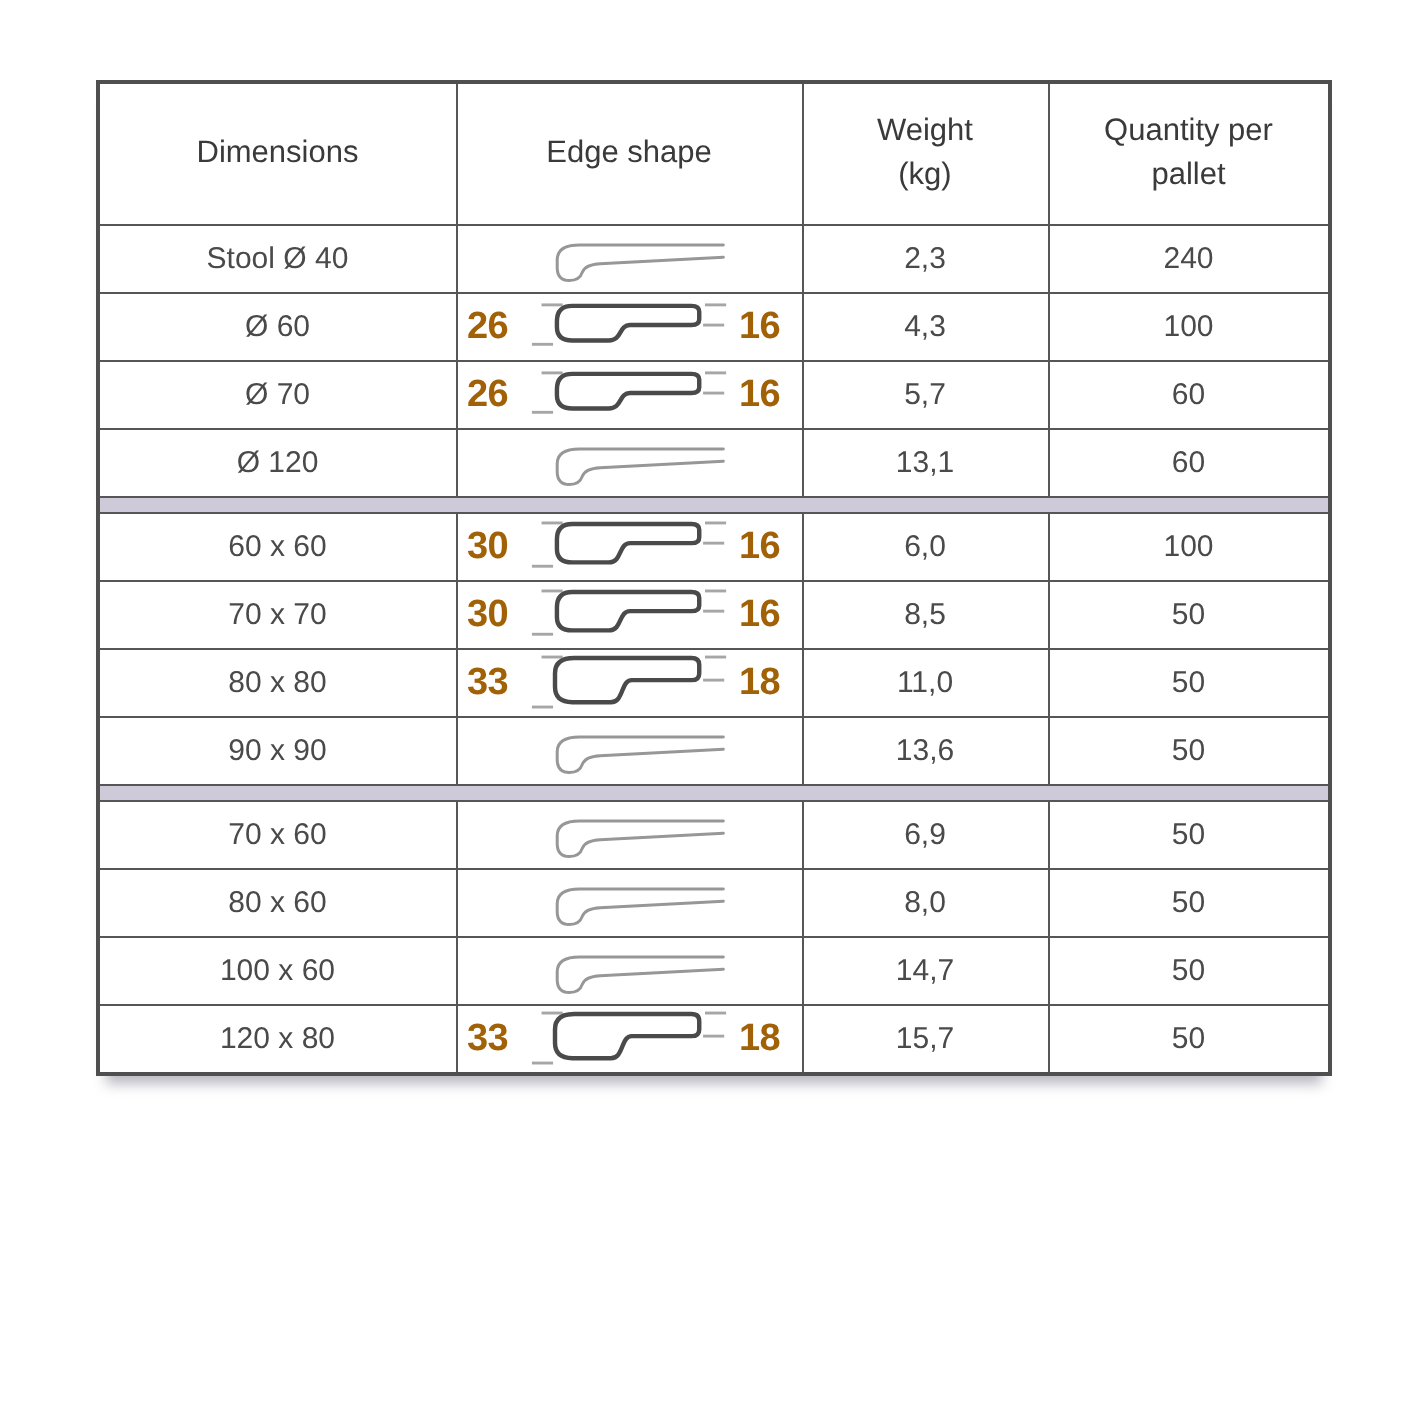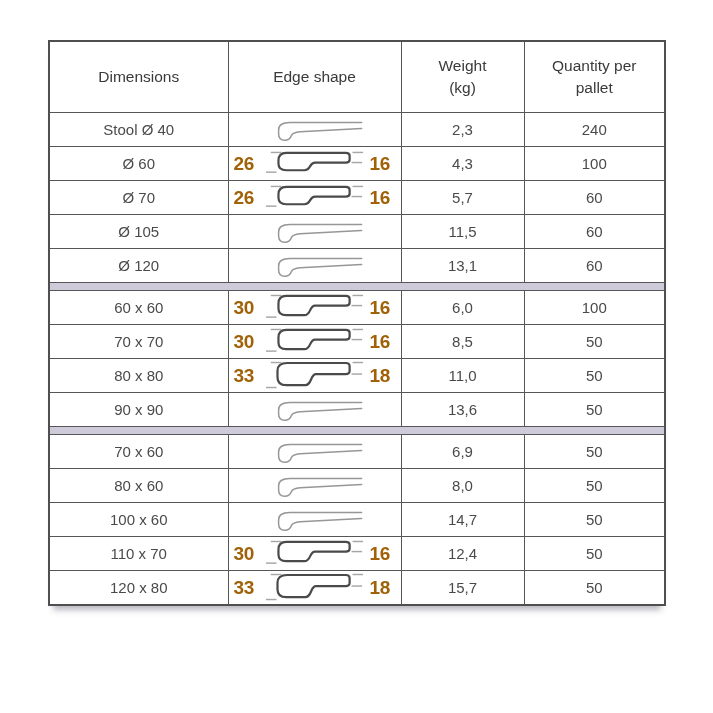--- a/index.html
+++ b/index.html
@@ -110,32 +110,20 @@
                   <line class="dash" x1="90" y1="15" x2="101" y2="15"></line>
                   <path class="outline" d="M22,5 H84 Q88,5 88,8 V12 Q88,15 84,15 H52 C46,15 48,23 41,23 H22 Q14,23 14,16 V13 Q14,5 22,5 Z"></path>
                 </svg>
                 <span class="edge-num right">16</span>
               </div>
             </td>
             <td>5,7</td>
             <td>60</td>
           </tr>
           <tr>
-            <td>Ø 105</td>
-            <td>
-              <div class="edge-inner plain">
-                <svg class="profile" viewBox="0 0 110 30" width="104" height="28">
-                  <path class="thin" d="M105,7 H28 Q16,7 16,15 V19 Q16,26 22.5,26 Q28,26 29.5,21.5 Q31,17.5 39,17 L105,13.5"></path>
-                </svg>
-              </div>
-            </td>
-            <td>11,5</td>
-            <td>60</td>
-          </tr>
-          <tr>
             <td>Ø 120</td>
             <td>
               <div class="edge-inner plain">
                 <svg class="profile" viewBox="0 0 110 30" width="104" height="28">
                   <path class="thin" d="M105,7 H28 Q16,7 16,15 V19 Q16,26 22.5,26 Q28,26 29.5,21.5 Q31,17.5 39,17 L105,13.5"></path>
                 </svg>
               </div>
             </td>
             <td>13,1</td>
             <td>60</td>
@@ -239,38 +227,20 @@
           <tr>
             <td>100 x 60</td>
             <td>
               <div class="edge-inner plain">
                 <svg class="profile" viewBox="0 0 110 30" width="104" height="28">
                   <path class="thin" d="M105,7 H28 Q16,7 16,15 V19 Q16,26 22.5,26 Q28,26 29.5,21.5 Q31,17.5 39,17 L105,13.5"></path>
                 </svg>
               </div>
             </td>
             <td>14,7</td>
-            <td>50</td>
-          </tr>
-          <tr>
-            <td>110 x 70</td>
-            <td>
-              <div class="edge-inner">
-                <span class="edge-num left">30</span>
-                <svg class="profile" viewBox="0 0 104 32" width="100" height="31">
-                  <line class="dash" x1="6" y1="3.5" x2="17" y2="3.5"></line>
-                  <line class="dash" x1="1" y1="26" x2="12" y2="26"></line>
-                  <line class="dash" x1="91" y1="3.5" x2="102" y2="3.5"></line>
-                  <line class="dash" x1="90" y1="14" x2="101" y2="14"></line>
-                  <path class="outline" d="M22,4 H84 Q88,4 88,7 V11 Q88,14 84,14 H52 C46,14 48,24 41,24 H22 Q14,24 14,17 V12 Q14,4 22,4 Z"></path>
-                </svg>
-                <span class="edge-num right">16</span>
-              </div>
-            </td>
-            <td>12,4</td>
             <td>50</td>
           </tr>
           <tr>
             <td>120 x 80</td>
             <td>
               <div class="edge-inner">
                 <span class="edge-num left">33</span>
                 <svg class="profile" viewBox="0 0 104 32" width="100" height="31">
                   <line class="dash" x1="6" y1="2.5" x2="17" y2="2.5"></line>
                   <line class="dash" x1="1" y1="28.5" x2="12" y2="28.5"></line>

